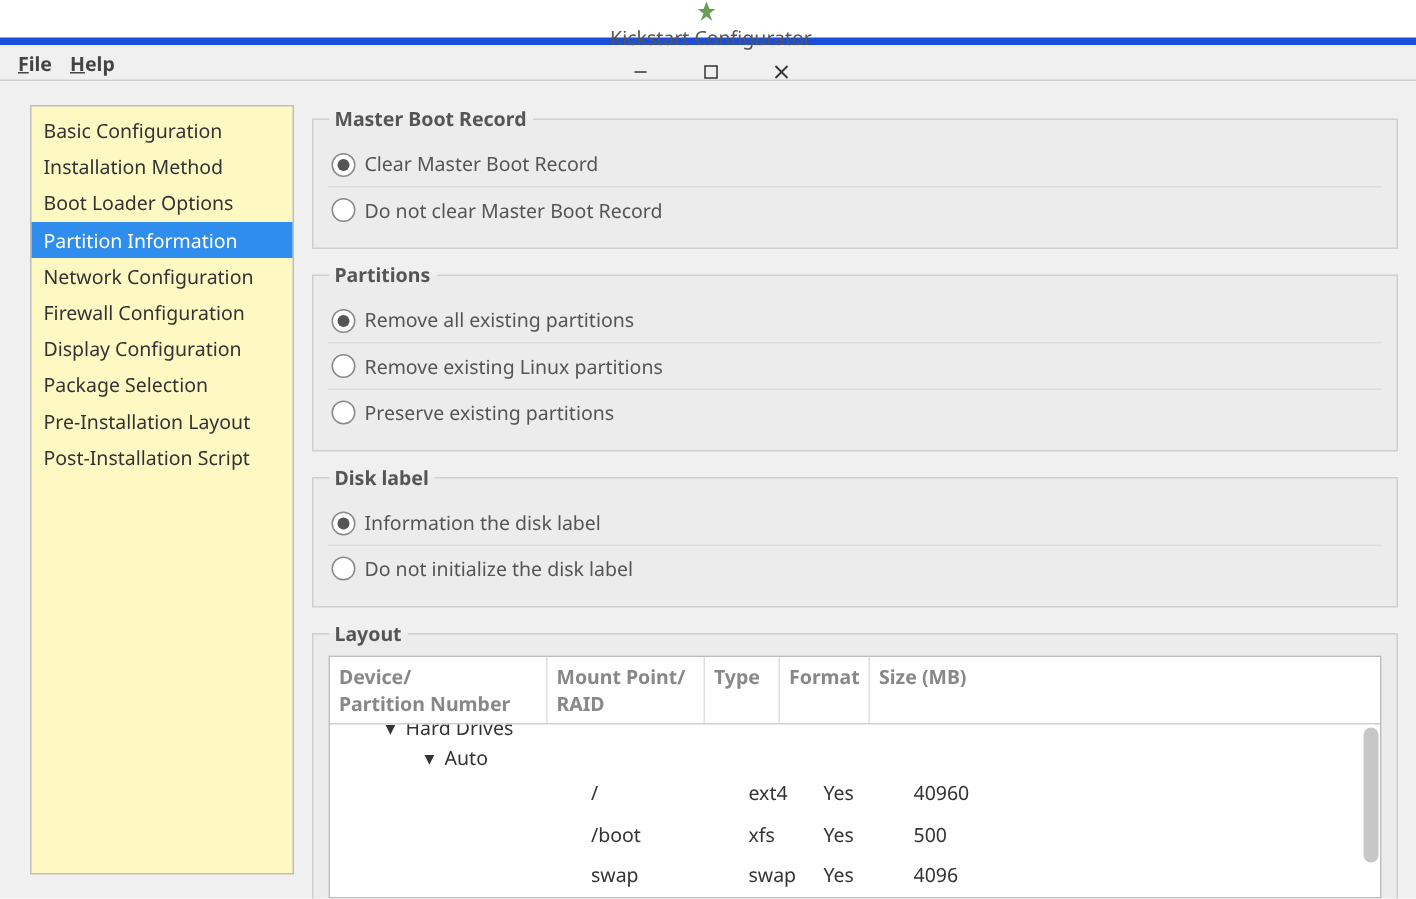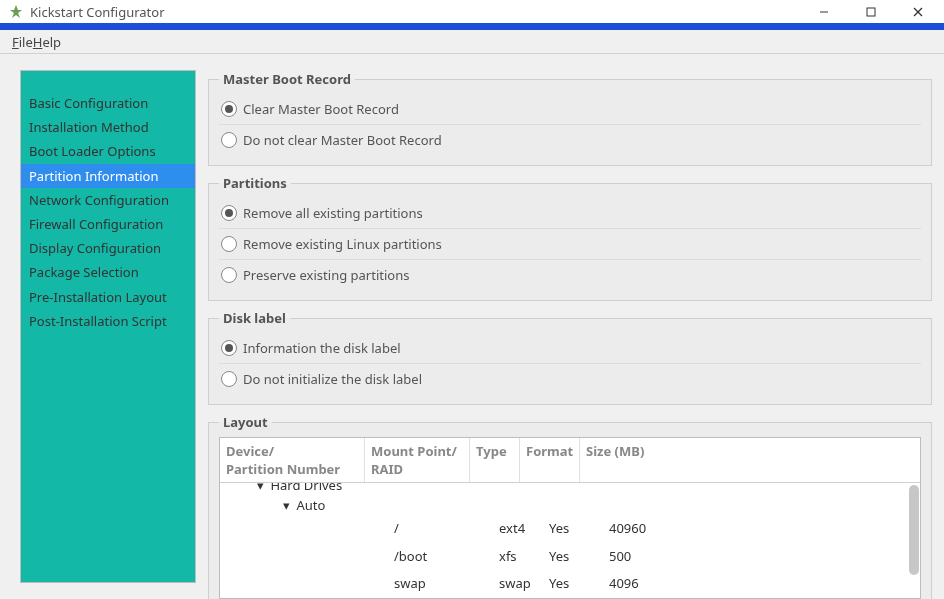--- a/index.html
+++ b/index.html
@@ -11,22 +11,23 @@
     background: #fff;
     width: 944px;
     height: 599px;
     overflow: hidden;
   }
   
   .titlebar {
     height: 30px;
     display: flex;
     align-items: center;
-    border-bottom: 7px solid #1d4ed8;
+    border-bottom: 5px solid #1d4ed8;
     padding: 0 4px 0 8px;
+    flex-direction: column;
   }
   .titlebar .appicon {
     width: 16px; height: 16px;
     margin-right: 6px;
     display: inline-flex; align-items: center; justify-content: center;
   }
   .titlebar .title {
     flex: 1;
     color: #555;
   }
@@ -35,40 +36,42 @@
     width: 45px; height: 28px;
     display: flex; align-items: center; justify-content: center;
     color: #333;
   }
   
   .menubar {
     height: 24px;
     display: flex;
     align-items: center;
     padding: 0 12px;
+    gap: 12px;
     background: #f0f0f0;
     border-bottom: 1px solid #d0d0d0;
+    font-weight: bold;
   }
   .menubar span { color: #444; cursor: default; }
   .mnemonic { text-decoration: underline; }
 
   
   .workarea {
     display: flex;
     flex-direction: row;
     height: calc(599px - 30px - 24px);
     padding: 16px 12px 16px 20px;
     gap: 12px;
     background: #f0f0f0;
   }
   .sidebar {
     width: 176px;
-    background: #14b8a6;
+    background: #fef9c3;
     border: 1px solid #bdbdbd;
-    padding-top: 20px;
+    padding-top: 4px;
   }
   .sidebar .navitem {
     padding: 3px 8px;
     font-size: 13px;
     color: #333;
     line-height: 1.4;
     white-space: nowrap;
     cursor: default;
   }
   .sidebar .navitem.selected {
@@ -95,21 +98,21 @@
     font-size: 13px;
   }
 
   .radio-row {
     display: flex;
     align-items: center;
     gap: 6px;
     padding: 6px 2px;
     border-top: 1px solid #dcdcdc;
   }
-  fieldset .radio-row:first-of-type { border-top: none; }
+  fieldset .radio-row:first-of-type { border-top: none; align-items: flex-end; }
   .radio-row label { color: #555; }
   
   .radio {
     width: 16px; height: 16px; border-radius: 50%;
     border: 1px solid #888;
     background: #fff;
     display: inline-flex; align-items: center; justify-content: center;
     flex-shrink: 0;
   }
   .radio.checked::after {

